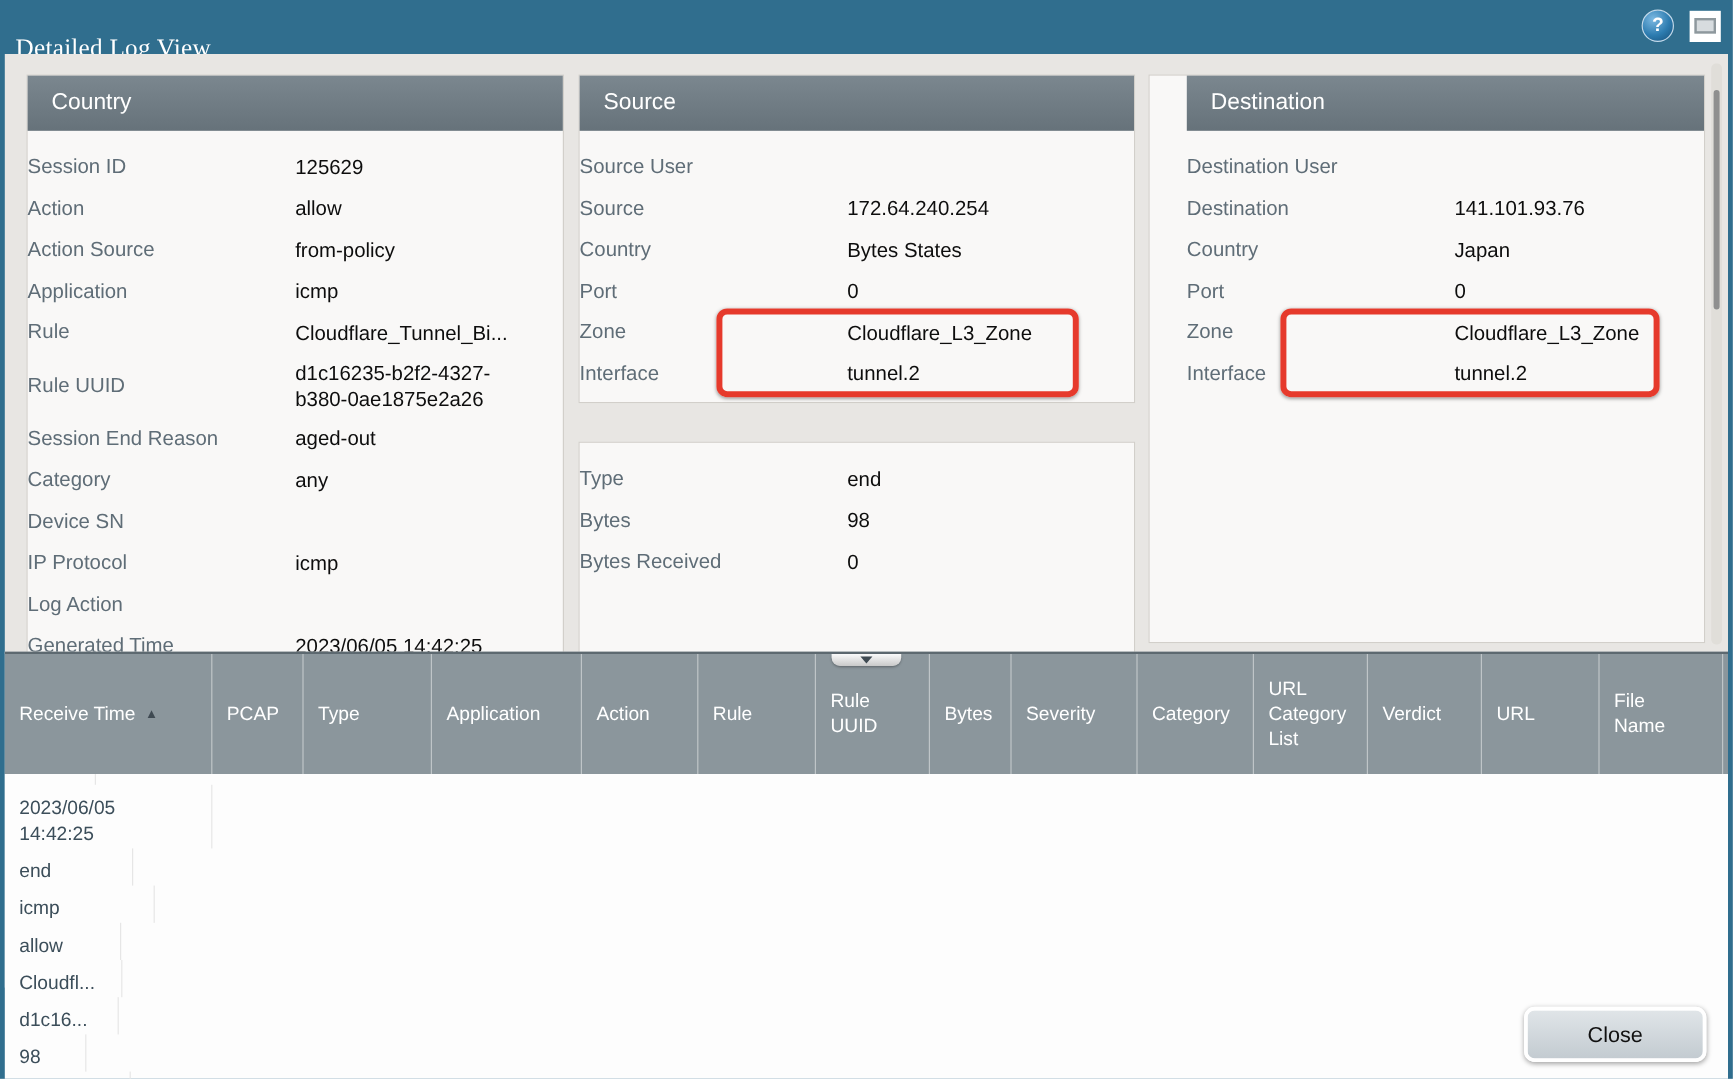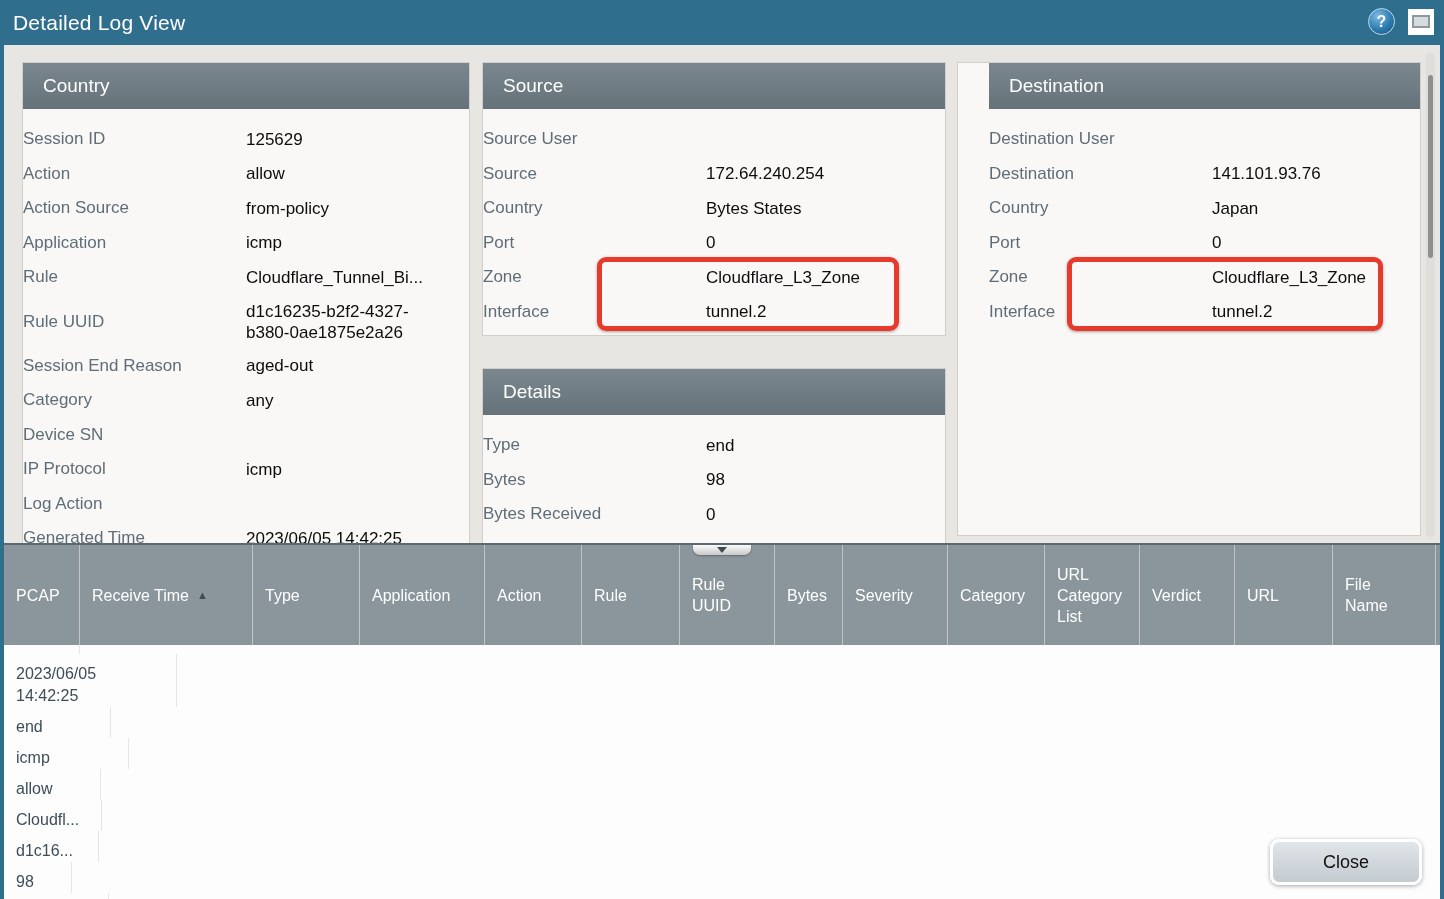--- a/index.html
+++ b/index.html
@@ -6,21 +6,21 @@
   html,body { width:1444px; height:899px; }
   body {
     position: relative;
     background: #306e8e;
     font-family: "Liberation Sans", sans-serif;
     overflow: hidden;
   }
 
   
   .titlebar { position:absolute; top:0; left:0; right:0; height:45px; }
-  .title { position:absolute; left:13px; top:11px; color:#fff; font-size:21px; font-weight:400; letter-spacing:.2px; }
+  .title { position:absolute; left:13px; top:28px; color:#fff; font-size:21px; font-weight:400; letter-spacing:.2px;font-family:Liberation Serif, serif; }
   .titlebar-icons { position:absolute; right:10px; top:8px; display:flex; gap:13px; align-items:center; }
   .help-icon {
     width:27px; height:27px; border-radius:50%;
     background: radial-gradient(circle at 35% 28%, #7cb9e2, #2d7cb0 55%, #174f79);
     border:1px solid #c2d9ea;
     color:#fff; font-weight:bold; font-size:16px; text-align:center; line-height:25px;
     cursor:pointer;
   }
   .window-icon { width:26px; height:26px; background:#fff; display:flex; align-items:center; justify-content:center; cursor:pointer; }
   .window-icon .inner { width:18px; height:13px; background:#d7dcdf; border:2px solid #8e989d; }
@@ -199,21 +199,20 @@
         </div>
       <div class="field-row">
           <span class="field-label">Interface</span>
           <span class="field-value">tunnel.2</span>
         </div>
     </div>
     <div class="red-box src"></div>
   </div>
 
   <div class="panel panel-details">
-    <div class="panel-header">Details</div>
     <div class="panel-body">
       <div class="field-row">
           <span class="field-label">Type</span>
           <span class="field-value">end</span>
         </div>
       <div class="field-row">
           <span class="field-label">Bytes</span>
           <span class="field-value">98</span>
         </div>
       <div class="field-row">
@@ -255,22 +254,22 @@
   </div>
 
   <div class="scroll-track"></div>
   <div class="scroll-thumb"></div>
 </div>
 
 <div class="table-dock">
   <div class="collapse-handle"></div>
 
   <div class="thead">
+    <div class="th c1"><span>Receive Time</span><span class="sort-icon">▲</span></div>
     <div class="th c0"><span>PCAP</span></div>
-    <div class="th c1"><span>Receive Time</span><span class="sort-icon">▲</span></div>
     <div class="th c2"><span>Type</span></div>
     <div class="th c3"><span>Application</span></div>
     <div class="th c4"><span>Action</span></div>
     <div class="th c5"><span>Rule</span></div>
     <div class="th c6"><span>Rule
 UUID</span></div>
     <div class="th c7"><span>Bytes</span></div>
     <div class="th c8"><span>Severity</span></div>
     <div class="th c9"><span>Category</span></div>
     <div class="th c10"><span>URL

